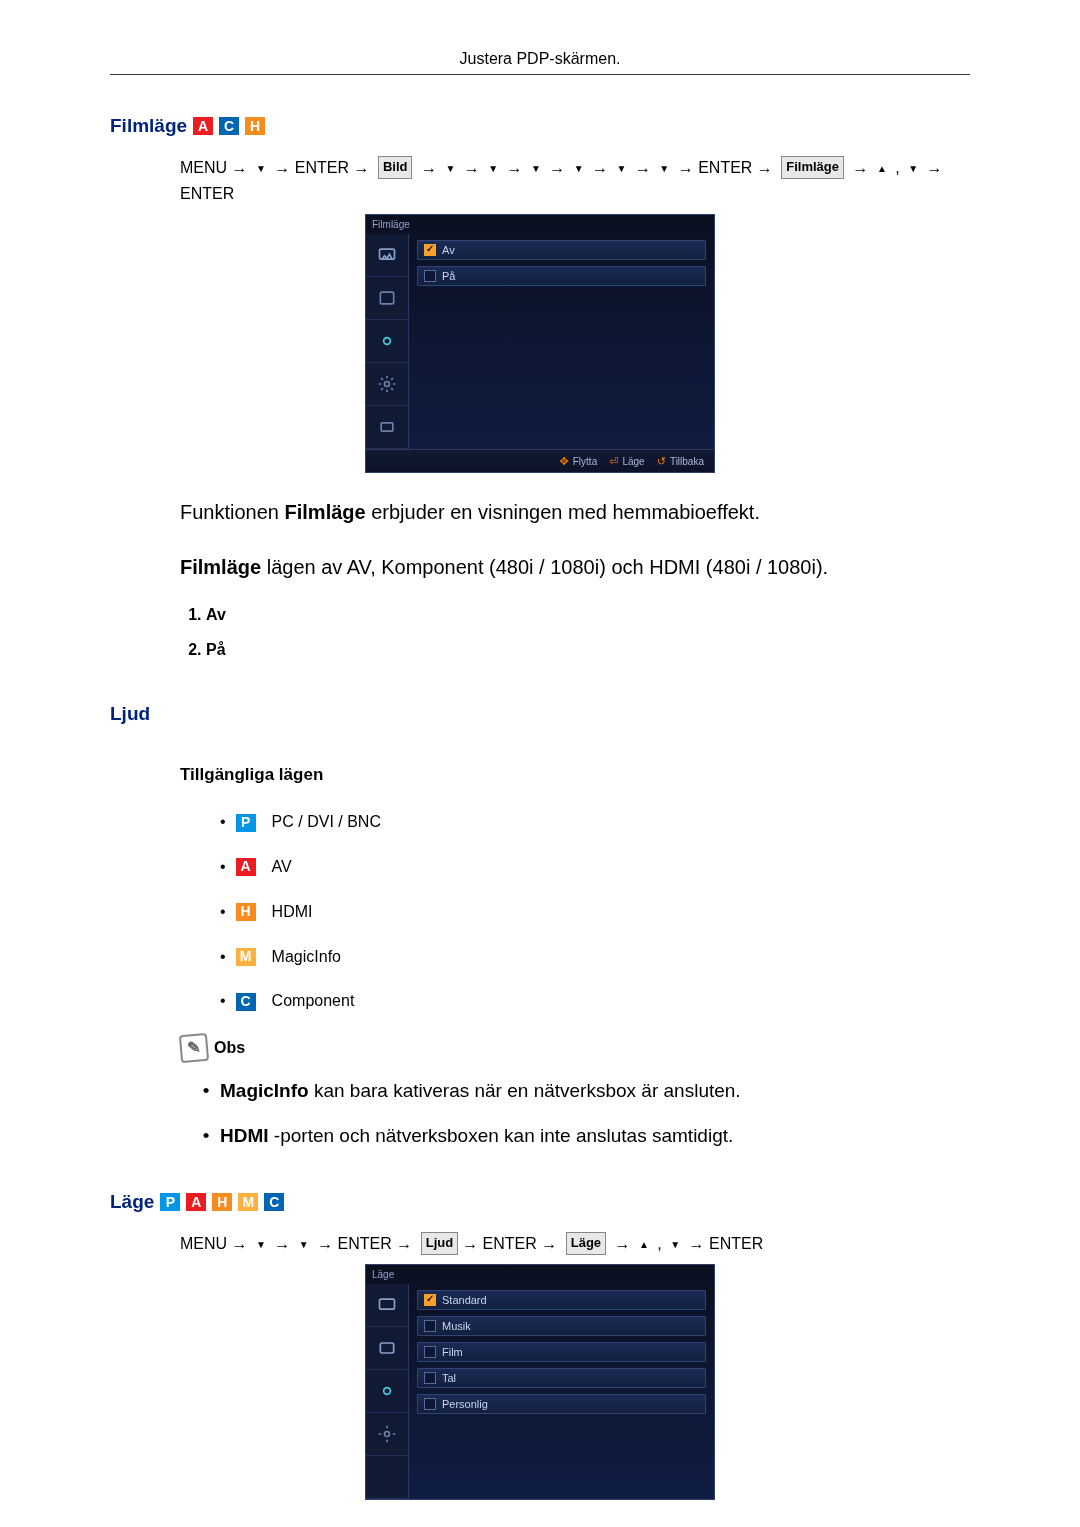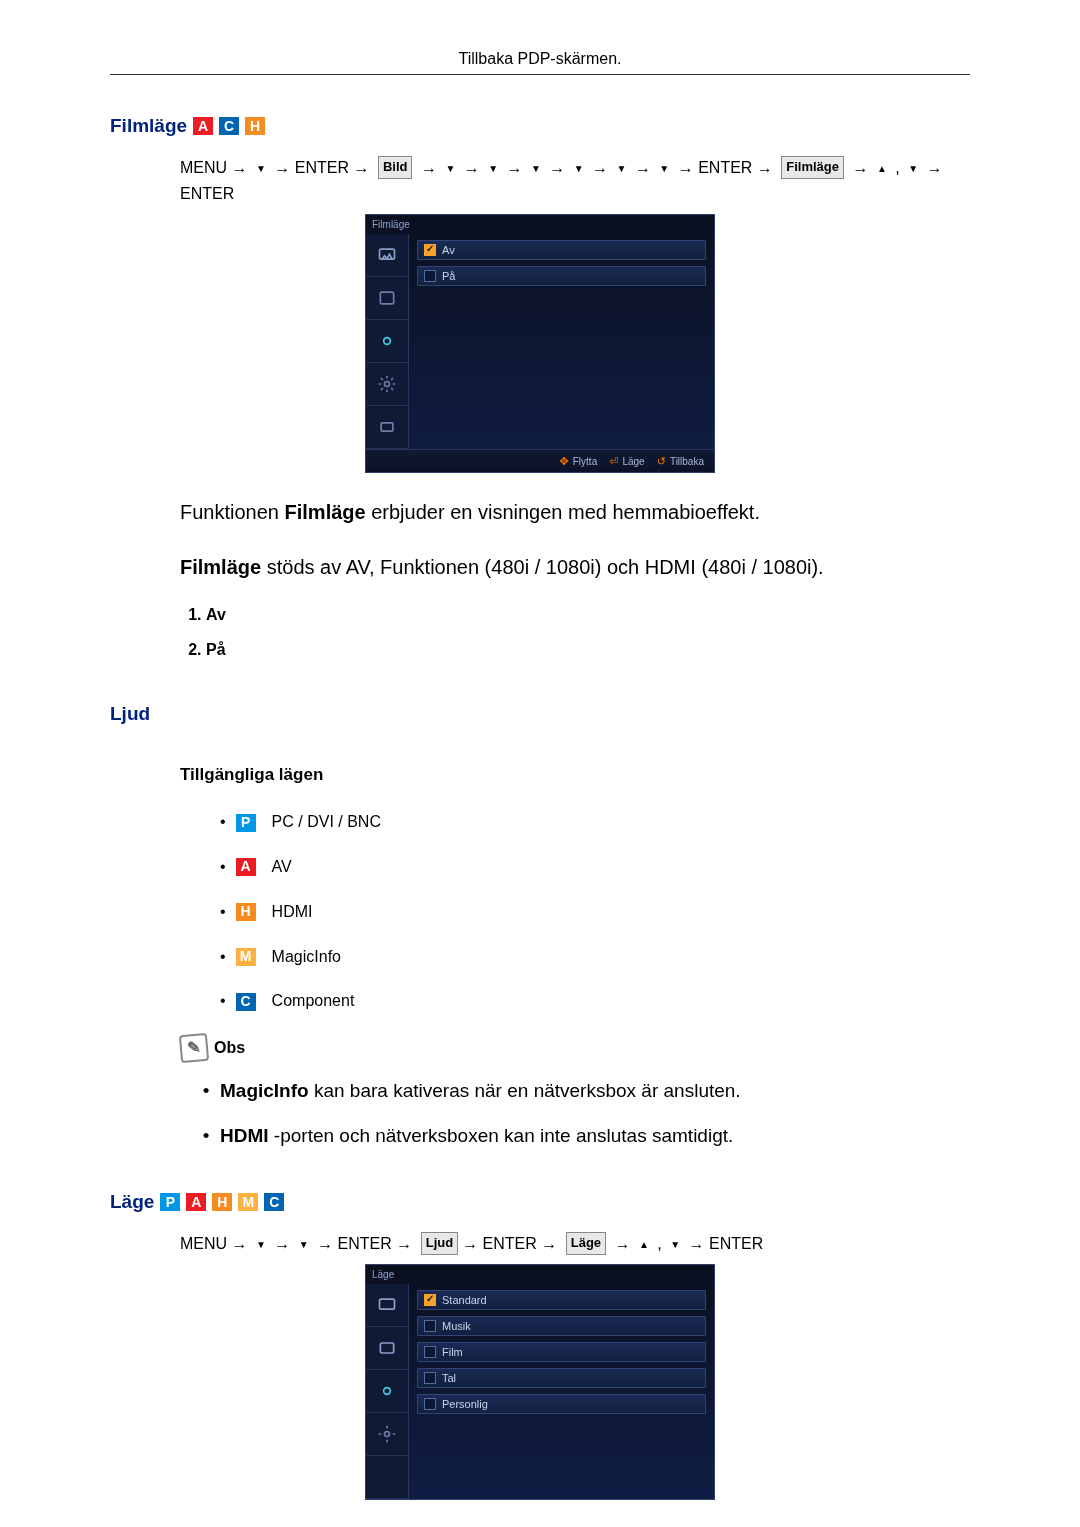--- a/index.html
+++ b/index.html
@@ -223,21 +223,21 @@
     line-height: 1.6;
   }
   .bullets li { margin-bottom: 14px; }
   .bullets .bold { font-weight: bold; }
 </style>
 </head>
 <body>
 
 <div class="page">
 
-  <div class="header-title">Tillbaka PDP-skärmen.</div>
+  <div class="header-title">Justera PDP-skärmen.</div>
   <hr class="rule">
 
   <div class="section">
     <div class="section-title">
       <span>Filmläge</span>
       <span class="badge badge-A">A</span>
       <span class="badge badge-C">C</span>
       <span class="badge badge-H">H</span>
     </div>
 
@@ -318,21 +318,21 @@
             </span>
         </div>
       </div>
     </div>
 
     <div class="indent para">
       <span>Funktionen </span><span class="bold">Filmläge</span><span> erbjuder en visningen med hemmabioeffekt.</span>
     </div>
 
     <div class="indent para">
-      <span class="bold">Filmläge</span><span> stöds av AV, Funktionen (480i / 1080i) och HDMI (480i / 1080i).</span>
+      <span class="bold">Filmläge</span><span> lägen av AV, Komponent (480i / 1080i) och HDMI (480i / 1080i).</span>
     </div>
 
 
     <div class="indent">
       <ol class="numlist">
         <li>Av</li>
         <li>På</li>
       </ol>
     </div>
   </div>

